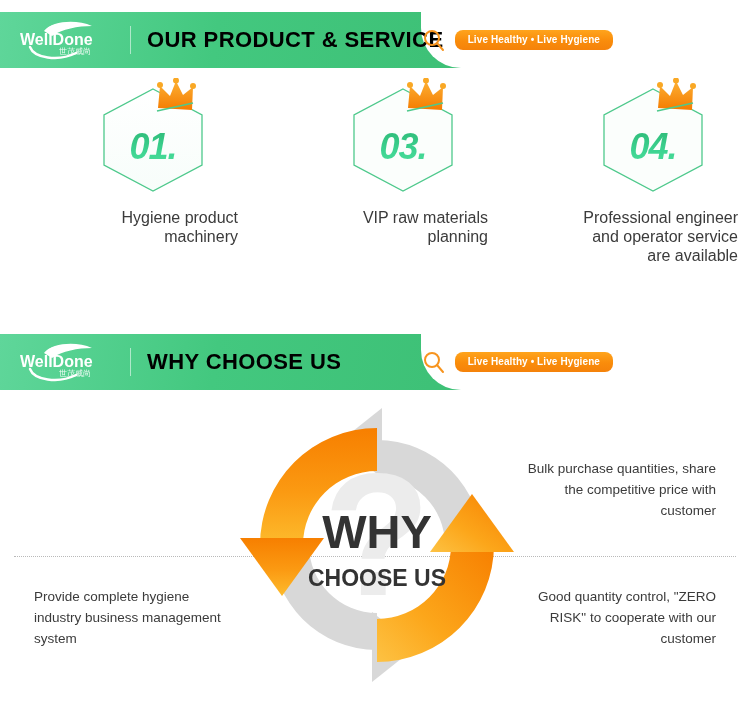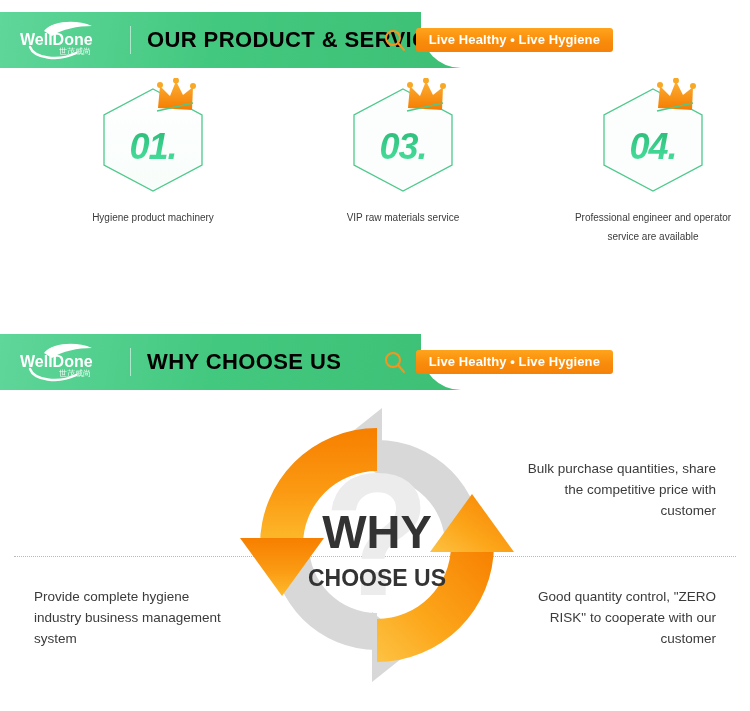--- a/index.html
+++ b/index.html
@@ -80,23 +80,23 @@
     top: 0;
     height: 56px;
     display: flex;
     align-items: center;
     gap: 8px;
   }
   .search-icon { display: block; }
   .tag-pill {
     background: linear-gradient(180deg, #ffa41c 0%, #f98c0b 55%, #f5820a 100%);
     color: #ffffff;
-    font-size: 13px;
+    font-size: 10px;
     font-weight: bold;
-    border-radius: 3px;
+    border-radius: 8px;
     padding: 4px 13px 5px 13px;
     white-space: nowrap;
     letter-spacing: 0.1px;
   }
 
   
   .hex-row {
     position: absolute;
     top: 78px;
     left: 0;
@@ -130,22 +130,22 @@
     background-clip: text;
     color: transparent;
   }
   .crown {
     position: absolute;
     top: 0;
     left: 56px;
   }
   .hex-caption {
     margin-top: 10px;
-    text-align: center;
-    font-size: 10px;
+    text-align: right;
+    font-size: 16px;
     line-height: 19px;
     color: #3b3b3b;
     max-width: 170px;
   }
 
   
   .why-body {
     position: absolute;
     top: 390px;
     left: 0;
@@ -244,21 +244,21 @@
       </svg>
       <svg class="crown" width="46" height="40" viewBox="0 0 46 40">
         <path d="M5 30 L7 8 L17 18 L23 3 L30 17 L40 9 L39 32 Z" fill="url(#cg1)"></path>
         <circle cx="7" cy="7" r="3" fill="#f9a825"></circle>
         <circle cx="23" cy="2.5" r="3" fill="#f9a825"></circle>
         <circle cx="40" cy="8" r="3" fill="#f9a825"></circle>
         <line x1="4" y1="33" x2="40" y2="25" stroke="#4ec98c" stroke-width="1.6"></line>
       </svg>
       <div class="hex-num">03.</div>
     </div>
-    <div class="hex-caption">VIP raw materials service</div>
+    <div class="hex-caption">VIP raw materials planning</div>
   </div>
 
   <div class="hex-item">
     <div class="hex-wrap">
       <svg class="hexsvg" width="112" height="108" viewBox="0 0 112 108">
         <polygon points="56,3 105,29 105,79 56,105 7,79 7,29" fill="#fbfefc" stroke="#4ec98c" stroke-width="1.3"></polygon>
       </svg>
       <svg class="crown" width="46" height="40" viewBox="0 0 46 40">
         <path d="M5 30 L7 8 L17 18 L23 3 L30 17 L40 9 L39 32 Z" fill="url(#cg1)"></path>
         <circle cx="7" cy="7" r="3" fill="#f9a825"></circle>

